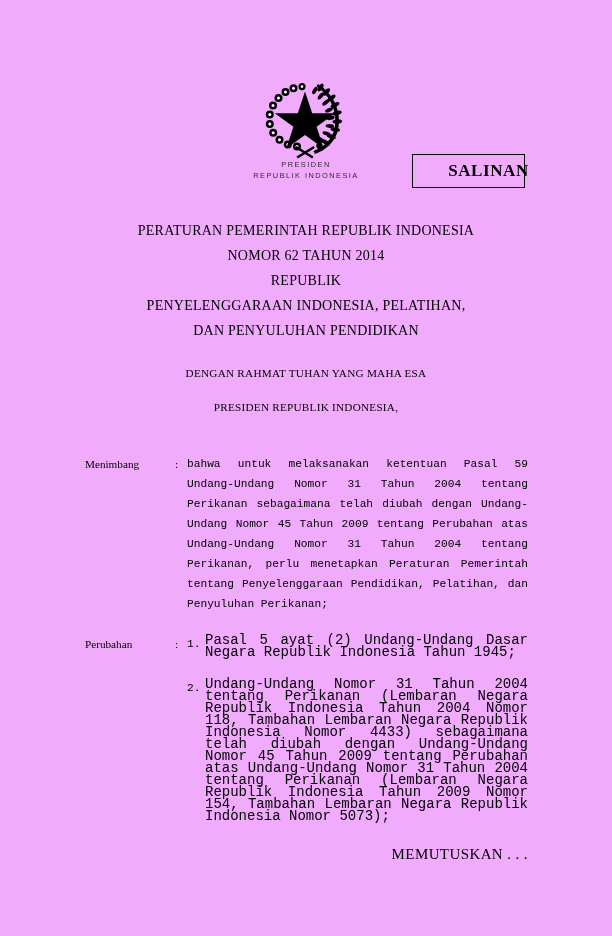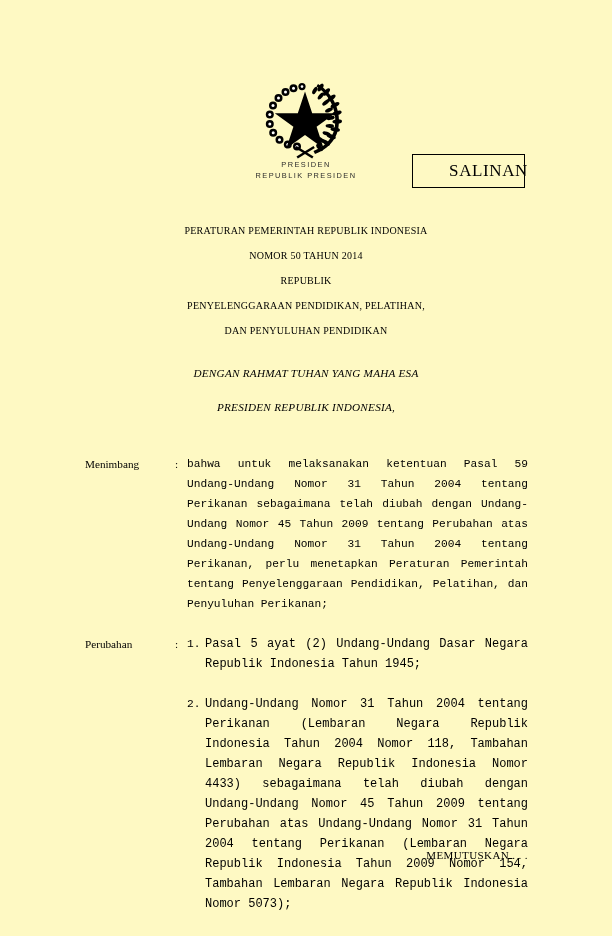--- a/index.html
+++ b/index.html
@@ -10,21 +10,21 @@
   }
   body {
     font-family: "Liberation Serif", "DejaVu Serif", serif;
     color: #000000;
   }
   #page {
     position: relative;
     width: 612px;
     height: 936px;
     margin: 0 auto;
-    background: #fef9c3;
+    background: #f0abfc;
     overflow: hidden;
   }
 
   
   #header-zone {
     position: absolute;
     left: 0;
     top: 70px;
     width: 612px;
     height: 120px;
@@ -61,54 +61,53 @@
     width: 113px;
     height: 34px;
     border: 1.6px solid #000000;
     box-sizing: border-box;
     display: flex;
     align-items: center;
     justify-content: center;
   }
   #salinan-box .salinan-text {
     font-family: "Liberation Serif", "DejaVu Serif", serif;
-    font-weight: normal;
+    font-weight: bold;
     font-size: 17px;
     letter-spacing: 0.6px;
     margin-left: 40px;
   }
 
   
   #title-block {
     position: absolute;
     left: 56px;
     top: 218px;
     width: 500px;
     text-align: center;
   }
   #title-block .title-line {
-    font-size: 10px;
+    font-size: 14px;
     line-height: 25px;
     letter-spacing: 0.25px;
     white-space: nowrap;
   }
 
   #preamble-block {
     position: absolute;
     left: 56px;
     top: 356px;
     width: 500px;
     text-align: center;
   }
   #preamble-block .pre-line {
     font-size: 11.2px;
     line-height: 34px;
     letter-spacing: 0.25px;
     white-space: nowrap;
-    font-style: italic;
   }
 
   
   #clauses {
     position: absolute;
     left: 85px;
     top: 454px;
     width: 443px;
   }
   .clause-row {
@@ -154,39 +153,39 @@
     margin-top: 20px;
   }
   .num-marker {
     width: 18px;
     flex: 0 0 18px;
     font-size: 11.2px;
     line-height: 20px;
   }
   .num-text {
     flex: 1 1 auto;
-    font-size: 12px;
-    line-height: 20px;
+    font-size: 14px;
+    line-height: 12px;
     text-align: justify;
     text-justify: inter-word;
   }
 
   .spacer-mengingat { height: 20px; }
 
   
   #footer-line {
     position: absolute;
     left: 56px;
     top: 845px;
     width: 472px;
     text-align: right;
     padding-right: 0px;
   }
   #footer-line .foot-text {
-    font-size: 11px;
+    font-size: 15px;
     letter-spacing: 0.4px;
   }
 </style>
 </head>
 <body>
 
 <div id="page">
 
   <div id="header-zone">
 
@@ -249,33 +248,33 @@
           <path d="M40.5 76.0 L 57.5 86.5 L 56.2 88.4 L 39.2 77.9 Z"></path>
           <path d="M57.5 76.0 L 40.5 86.5 L 41.8 88.4 L 58.8 77.9 Z"></path>
 
           <polygon points="49,21.5 56.2,43.3 79.2,43.3 60.6,56.8 67.7,78.6 49,65.1 30.3,78.6 37.4,56.8 18.8,43.3 41.8,43.3"></polygon>
         </g>
       </svg>
     </div>
 
     <div id="emblem-caption">
       <span class="cap-line">PRESIDEN</span>
-      <span class="cap-line">REPUBLIK PRESIDEN</span>
+      <span class="cap-line">REPUBLIK INDONESIA</span>
     </div>
 
     <div id="salinan-box">
       <span class="salinan-text">SALINAN</span>
     </div>
   </div>
 
   <div id="title-block">
     <div class="title-line">PERATURAN PEMERINTAH REPUBLIK INDONESIA</div>
-    <div class="title-line">NOMOR 50 TAHUN 2014</div>
+    <div class="title-line">NOMOR 62 TAHUN 2014</div>
     <div class="title-line">REPUBLIK</div>
-    <div class="title-line">PENYELENGGARAAN PENDIDIKAN, PELATIHAN,</div>
+    <div class="title-line">PENYELENGGARAAN INDONESIA, PELATIHAN,</div>
     <div class="title-line">DAN PENYULUHAN PENDIDIKAN</div>
   </div>
 
   <div id="preamble-block">
     <div class="pre-line">DENGAN RAHMAT TUHAN YANG MAHA ESA</div>
     <div class="pre-line">PRESIDEN REPUBLIK INDONESIA,</div>
   </div>
 
   <div id="clauses">
 

